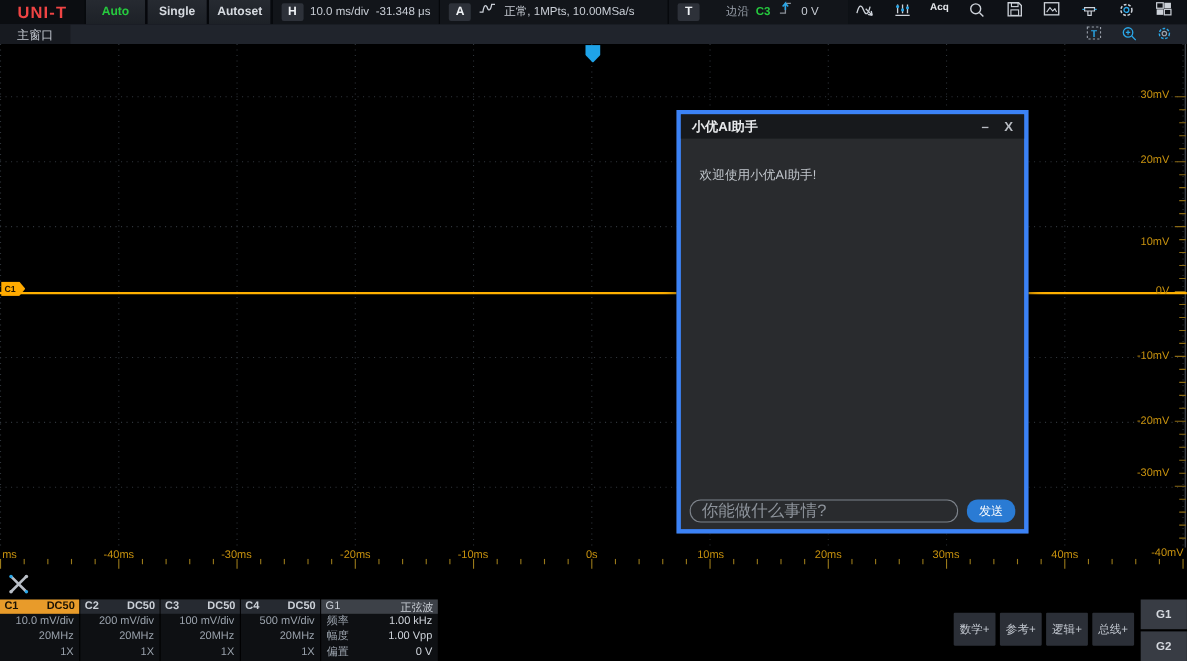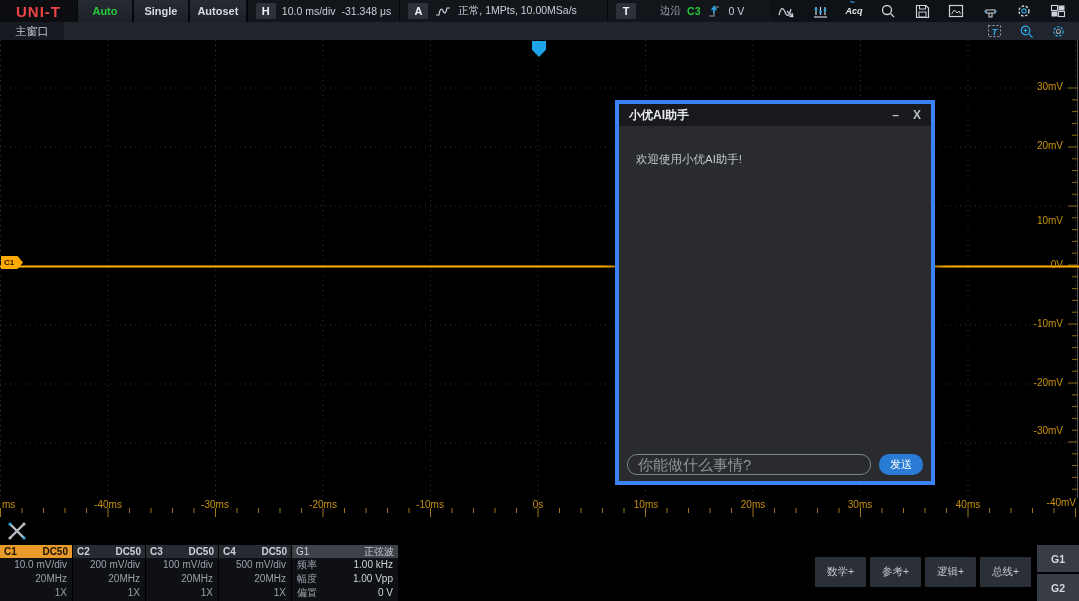--- a/index.html
+++ b/index.html
@@ -20,21 +20,21 @@
   .tb-btn.green { color:#26c93e; }
   .seg { display:flex; align-items:center; gap:6px; padding:0 8px;
          border-left:1px solid #05070a; background:#12151a; }
   .seg-chip { width:20px; height:16px; background:#2d3139; border-radius:2px;
               color:#eef1f4; font-size:11px; font-weight:bold;
               display:flex; align-items:center; justify-content:center; }
   .seg-val { color:#c9ced6; font-size:10.5px; white-space:nowrap; }
   .seg .green { color:#26c93e; font-weight:bold; }
   .dim { color:#9aa1ab; }
   .tb-icons { margin-left:auto; display:flex; align-items:center; gap:4px; padding-right:6px; }
-  .icon-btn { width:30px; height:20px; display:flex; align-items:center; justify-content:center;font-style:italic; }
+  .icon-btn { width:30px; height:20px; display:flex; align-items:flex-start; justify-content:center; }
   .icon-btn svg { display:block; }
   .acq-txt { color:#e3e6ea; font-size:9px; font-weight:bold; position:relative; }
   .acq-txt::before { content:"~"; position:absolute; top:-9px; left:4px; color:#2aa7e8; font-size:9px; }
 
   
   .menubar { position:absolute; left:0; top:22px; width:1079px; height:18px;
              background:#20242c; display:flex; align-items:center; }
   .win-tab { width:64px; height:18px; background:#171a20; color:#c6cbd3; font-size:11px;
              display:flex; align-items:center; justify-content:center; }
   .mb-icons { margin-left:auto; display:flex; gap:6px; padding-right:8px; }
@@ -86,21 +86,21 @@
   .ch-block.active .ch-head { background:#e89b2a; color:#1a1204; }
   .ch-row { height:14px; line-height:14px; text-align:right; padding-right:5px;
             color:#9aa2ac; font-size:10px; }
   .gen-block { width:106px; height:56px; background:#0e1013; margin-right:1px; }
   .gen-head { background:#3d4148; font-weight:normal; }
   .gen-row { height:14px; line-height:14px; display:flex; justify-content:space-between;
              padding:0 5px; font-size:10px; }
   .gen-row .lbl { color:#9aa2ac; }
   .gen-row .val { color:#d0d5dc; }
   .spacer { flex:1; }
-  .menu-btn { width:51px; height:30px; margin:12px 2px 0 2px; background:#2b2f37; border:none;
+  .menu-btn { width:38px; height:30px; margin:12px 2px 0 2px; background:#2b2f37; border:none;
               color:#c2c7cf; font-size:10.5px; border-radius:1px; }
   .g-col { width:42px; height:56px; display:flex; flex-direction:column; gap:2px; margin-left:4px; }
   .g-btn { flex:1; background:#383c44; border:none; color:#d4d8de; font-size:10.5px; font-weight:bold; }
 </style>
 </head>
 <body>
 
 <div class="screen">
 
   <header class="topbar">

